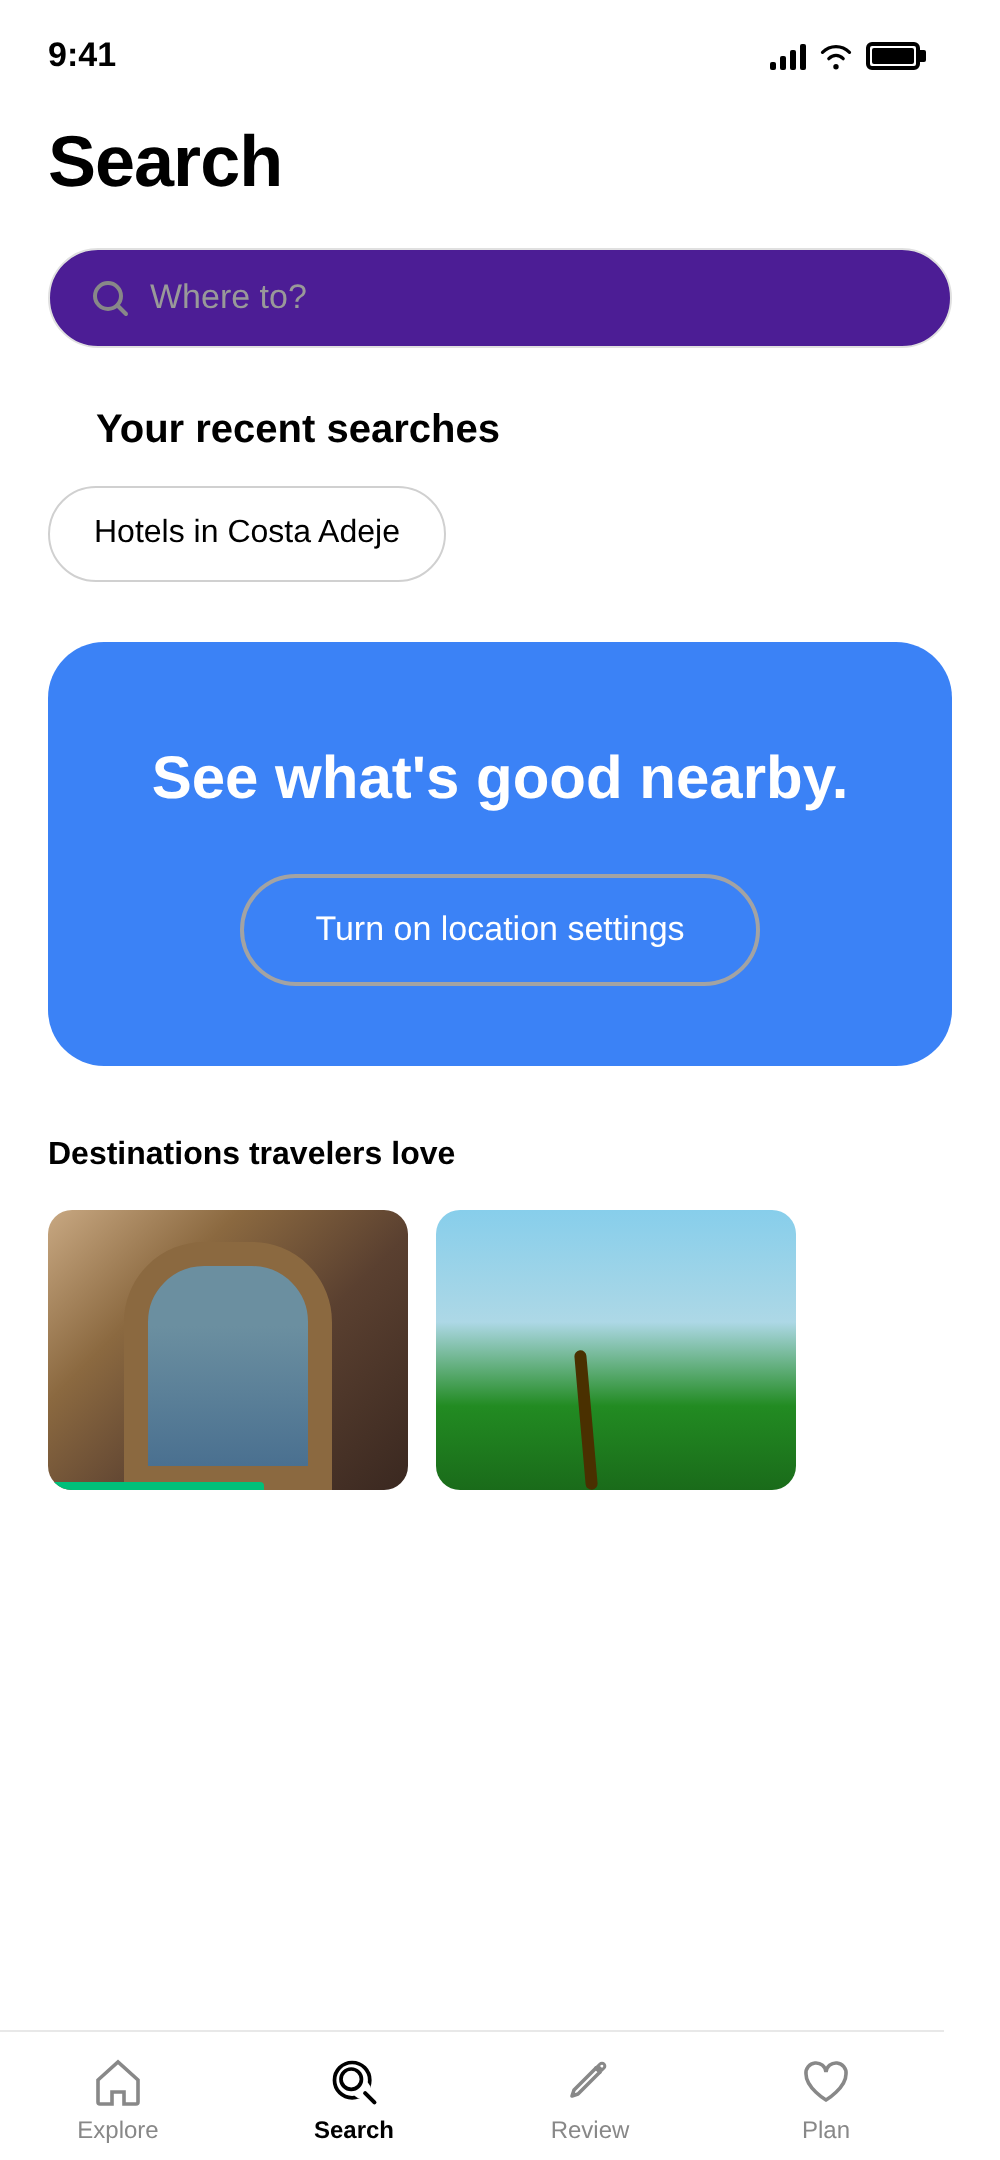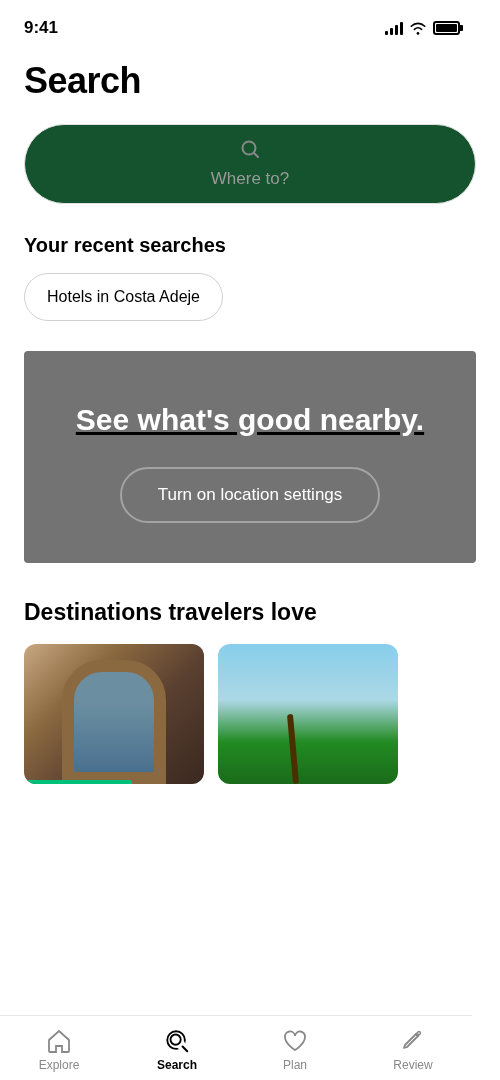--- a/index.html
+++ b/index.html
@@ -97,42 +97,42 @@
     }
 
     
     .search-bar {
       display: flex;
       align-items: center;
       border: 1.5px solid #e0e0e0;
       border-radius: 50px;
       padding: 14px 20px;
       margin-bottom: 30px;
-      background: #14532d;
+      background: #4c1d95;
       gap: 10px;
-      flex-direction: column;
     }
 
     .search-icon-container {
       color: #666;
       display: flex;
       align-items: center;
     }
 
     .search-placeholder {
       font-size: 17px;
       color: #999;
     }
 
     
     .section-title {
       font-size: 20px;
       font-weight: 700;
       color: #000;
       margin-bottom: 16px;
+      margin-left: 24px;
     }
 
     .recent-searches-scroll {
       display: flex;
       gap: 24px;
       overflow-x: hidden;
       margin-bottom: 30px;
       padding-right: 10px;
     }
 
@@ -153,26 +153,25 @@
     }
 
     .recent-item-sub {
       font-size: 14px;
       color: #666;
       margin-top: 2px;
     }
 
     
     .nearby-card {
-      background: #737373;
-      border-radius: 4px;
+      background: #3b82f6;
+      border-radius: 28px;
       padding: 50px 30px 40px 30px;
       text-align: center;
       margin-bottom: 36px;
-      text-decoration: underline;
     }
 
     .nearby-title {
       font-size: 30px;
       font-weight: 800;
       color: #fff;
       line-height: 1.25;
       margin-bottom: 28px;
     }
 
@@ -183,21 +182,21 @@
       background: transparent;
       color: #fff;
       font-size: 17px;
       font-weight: 500;
       cursor: pointer;
       display: inline-block;
     }
 
     
     .destinations-title {
-      font-size: 23px;
+      font-size: 16px;
       font-weight: 700;
       color: #000;
       margin-bottom: 18px;
     }
 
     .destinations-grid {
       display: flex;
       gap: 14px;
       overflow-x: hidden;
     }
@@ -406,32 +405,32 @@
           <path d="M20 20l5 5" stroke="#000" stroke-width="2.2" stroke-linecap="round"></path>
           <circle cx="12.5" cy="12.5" r="5.5" stroke="#000" stroke-width="2" fill="none"></circle>
         </svg>
       </div>
       <span class="nav-label active">Search</span>
     </div>
 
     <div class="nav-item">
       <div class="nav-icon">
         <svg width="26" height="26" viewBox="0 0 26 26" fill="none">
-          <path d="M13 22S3 16 3 9a5 5 0 0110-1h0a5 5 0 0110 1c0 7-10 13-10 13z" stroke="#888" stroke-width="1.8" fill="none"></path>
-        </svg>
-      </div>
-      <span class="nav-label">Plan</span>
-    </div>
-
-    <div class="nav-item">
-      <div class="nav-icon">
-        <svg width="26" height="26" viewBox="0 0 26 26" fill="none">
           <path d="M4 20l3-1 11-11-2-2L5 17 4 20z" stroke="#888" stroke-width="1.8" stroke-linejoin="round" fill="none"></path>
           <path d="M16 6l2 2" stroke="#888" stroke-width="1.8" stroke-linecap="round"></path>
           <path d="M17 5l2 2 1-1a1.4 1.4 0 00-2-2l-1 1z" stroke="#888" stroke-width="1.5" fill="none"></path>
         </svg>
       </div>
       <span class="nav-label">Review</span>
     </div>
 
+    <div class="nav-item">
+      <div class="nav-icon">
+        <svg width="26" height="26" viewBox="0 0 26 26" fill="none">
+          <path d="M13 22S3 16 3 9a5 5 0 0110-1h0a5 5 0 0110 1c0 7-10 13-10 13z" stroke="#888" stroke-width="1.8" fill="none"></path>
+        </svg>
+      </div>
+      <span class="nav-label">Plan</span>
+    </div>
+
   </nav>
   <div class="home-bar"></div>
 </div>
 
 </body></html>

